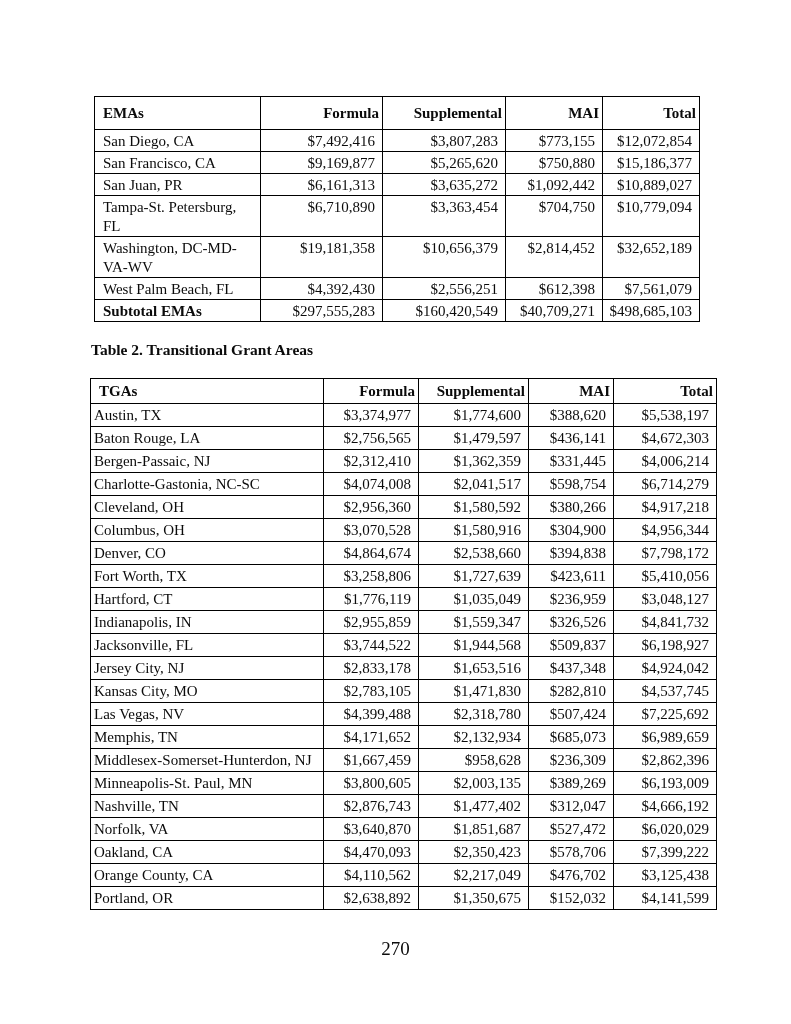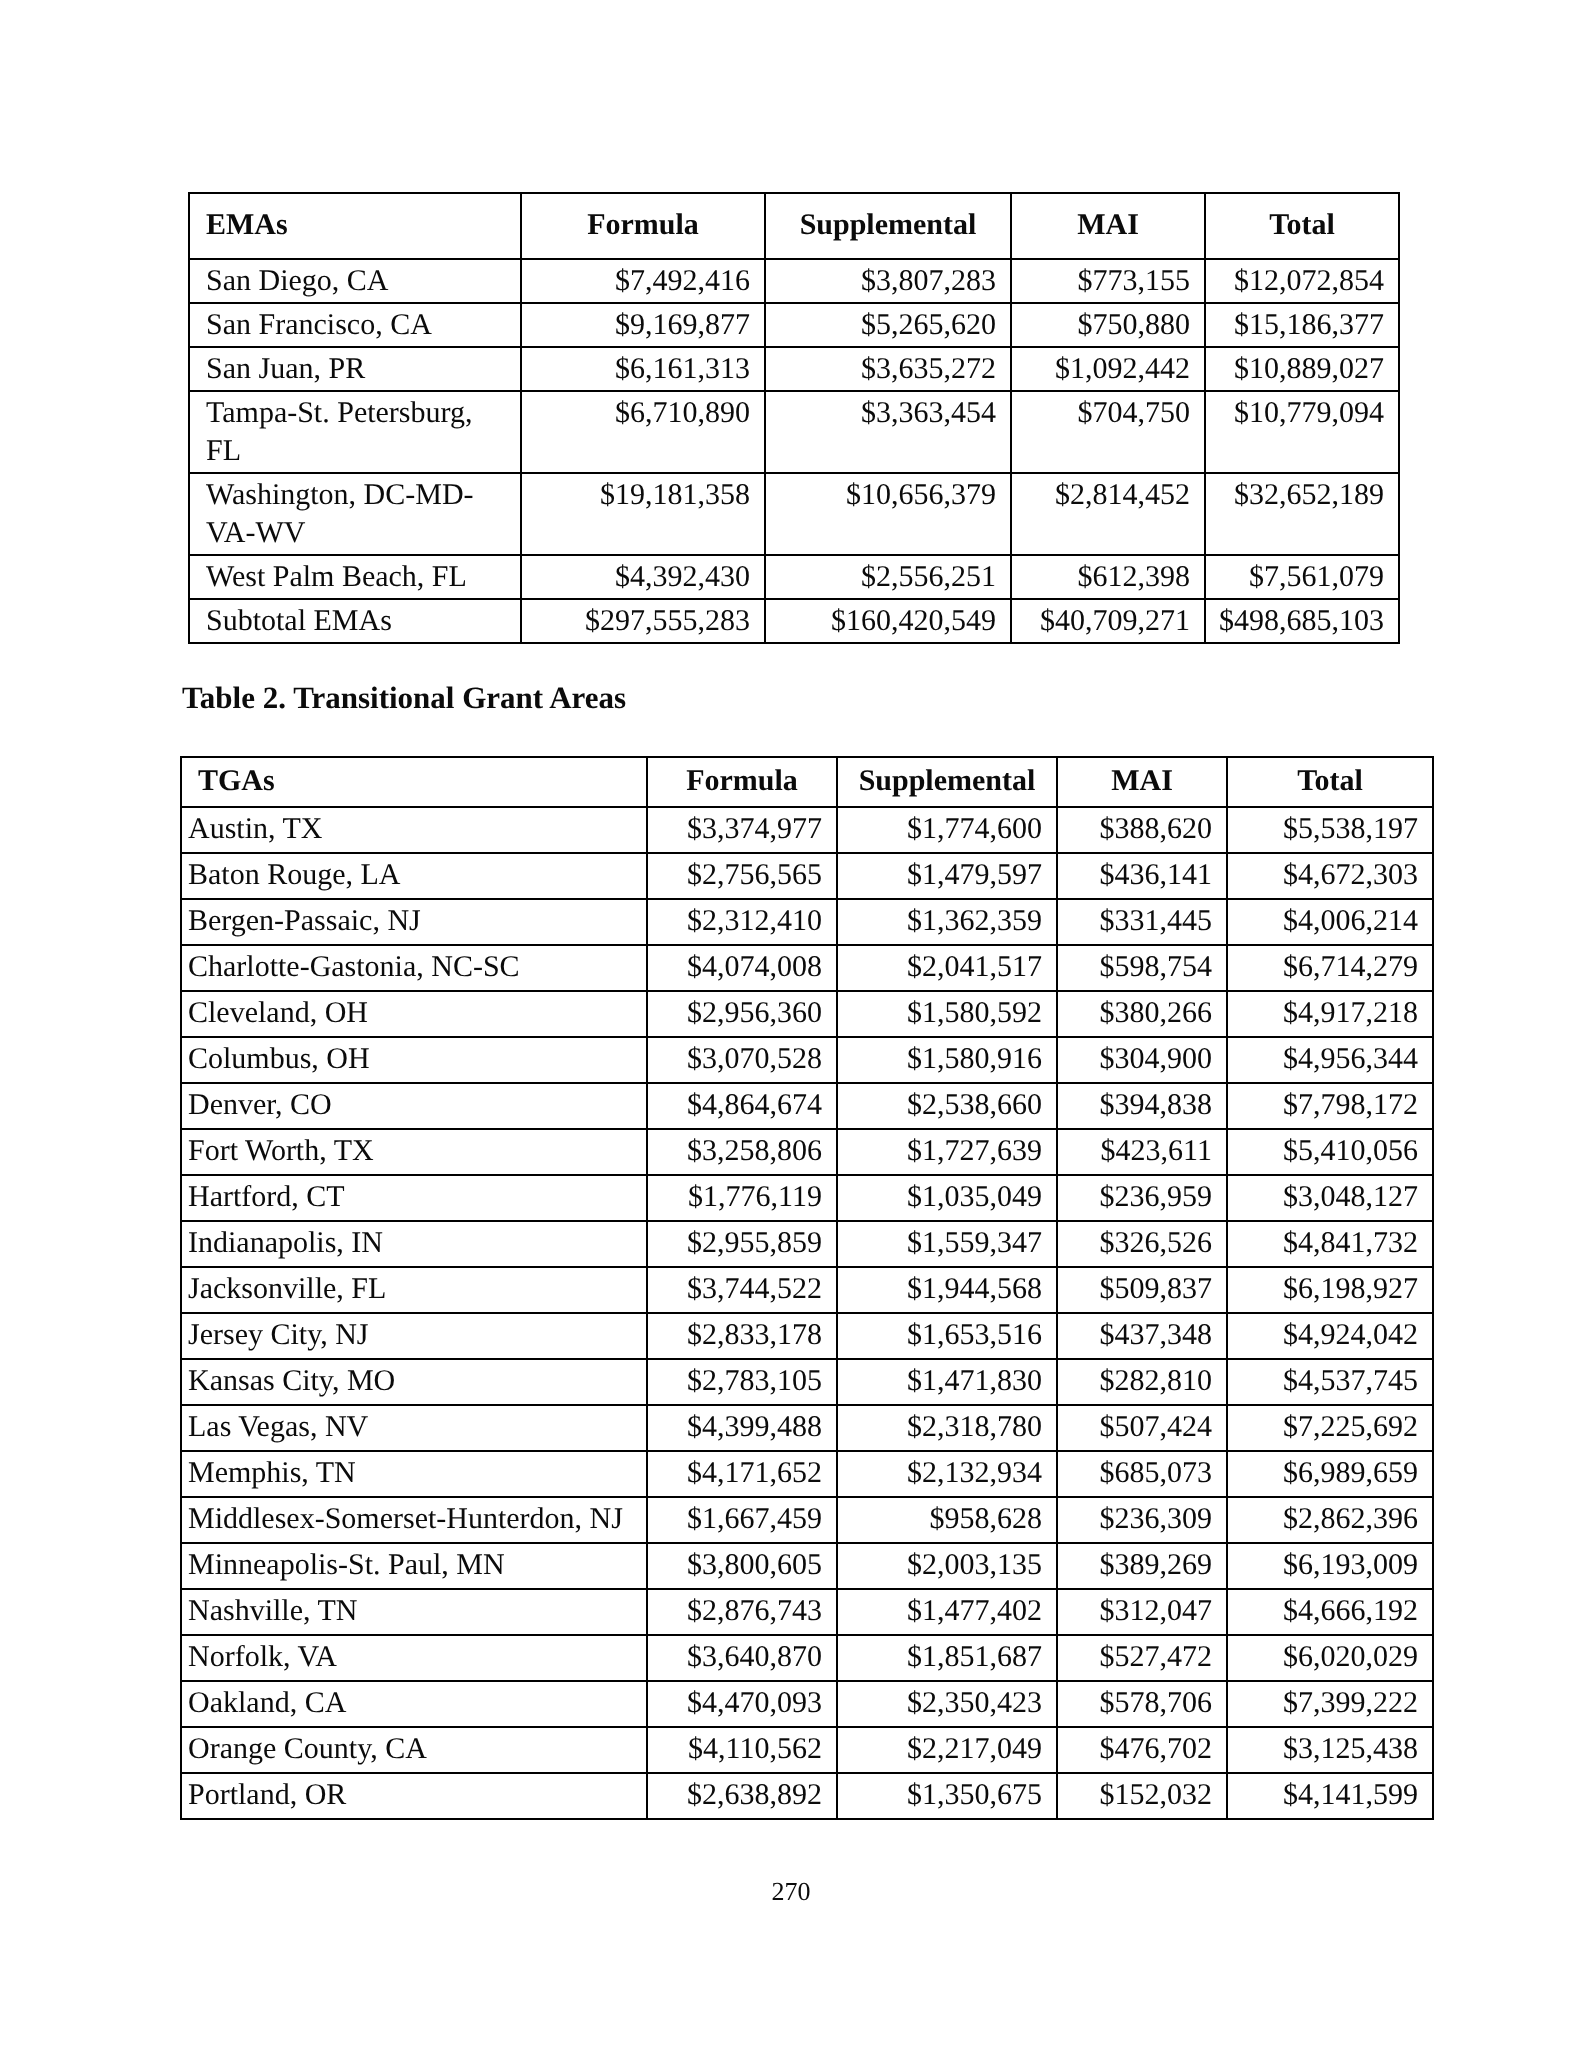--- a/index.html
+++ b/index.html
@@ -20,21 +20,21 @@
     border-collapse: collapse;
     table-layout: fixed;
   }
   .doc-table th, .doc-table td {
     border: 1.6px solid #000000;
     font-size: 15px;
     overflow: hidden;
   }
   .doc-table th {
     font-weight: bold;
-    text-align: center;
+    text-align: right;
     vertical-align: middle;
     padding: 2px 3px;
   }
   .doc-table th.name-col {
     text-align: left;
     padding-left: 8px;
   }
   .doc-table td.name-cell {
     text-align: left;
     white-space: normal;
@@ -53,21 +53,21 @@
   }
   #emas-table th { height: 28px; }
   #emas-table td {
     vertical-align: top;
     padding-top: 2px;
     padding-bottom: 0;
     line-height: 19px;
     height: 19px;
   }
   #emas-table td.name-cell { padding-left: 8px; padding-right: 4px; }
-  #emas-table tbody tr:last-child td.name-cell { font-weight: normal; }
+  #emas-table tbody tr:last-child td.name-cell { font-weight: bold; }
 
   
   #table2-caption {
     position: absolute;
     left: 91px;
     top: 341px;
     font-size: 15.5px;
     font-weight: bold;
   }
 
@@ -87,21 +87,21 @@
   }
   #tgas-table td.name-cell { padding-left: 3px; padding-right: 0; white-space: nowrap; }
 
   
   #page-footer {
     position: absolute;
     left: 0;
     top: 938px;
     width: 100%;
     text-align: center;
-    font-size: 13px;
+    font-size: 19px;
   }
 </style>
 </head>
 <body>
 
 <table id="emas-table" class="doc-table">
   <colgroup>
     <col style="width:166px">
     <col style="width:122px">
     <col style="width:123px">

